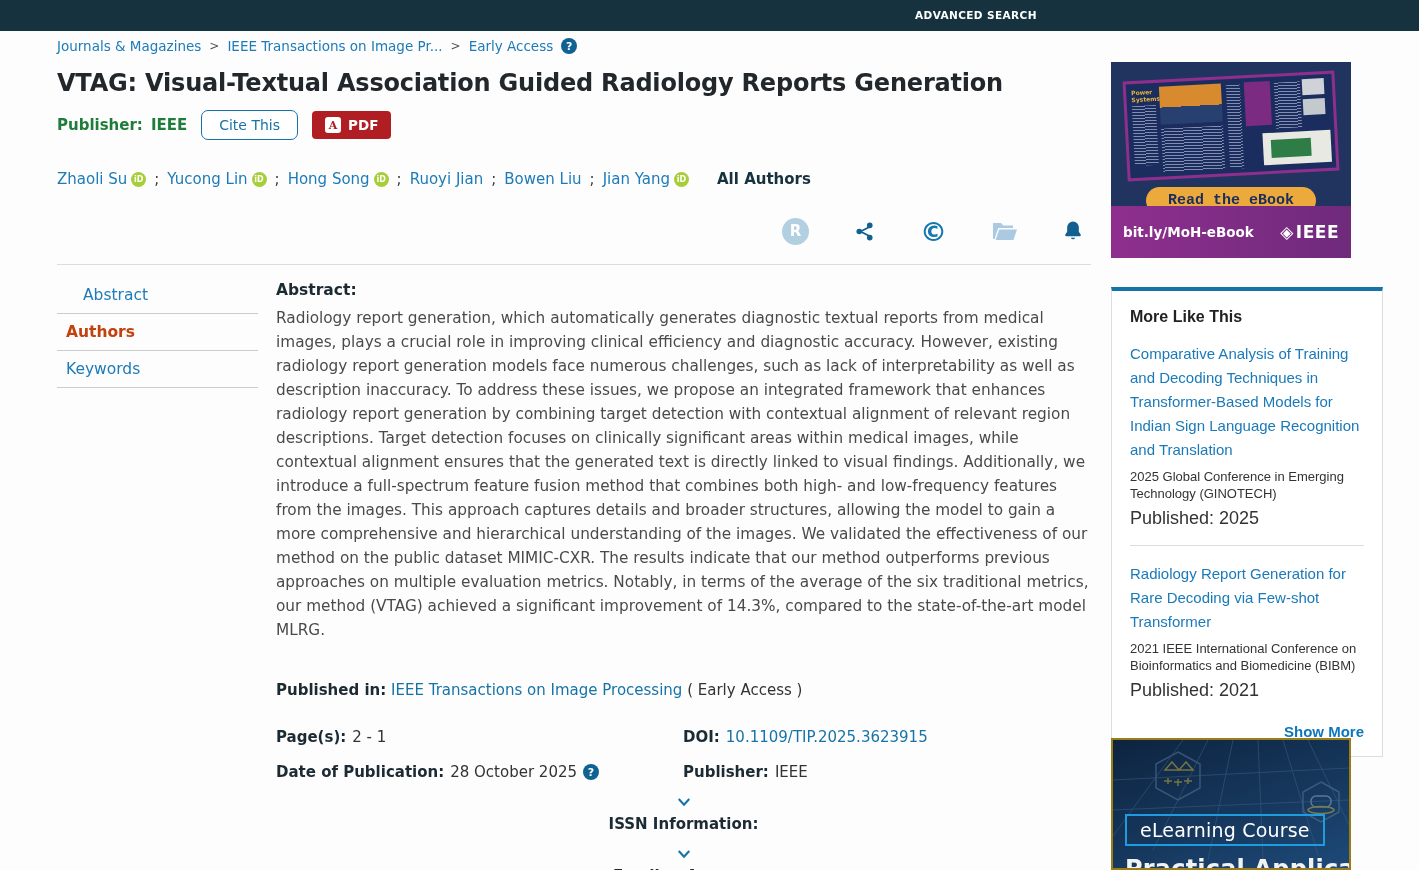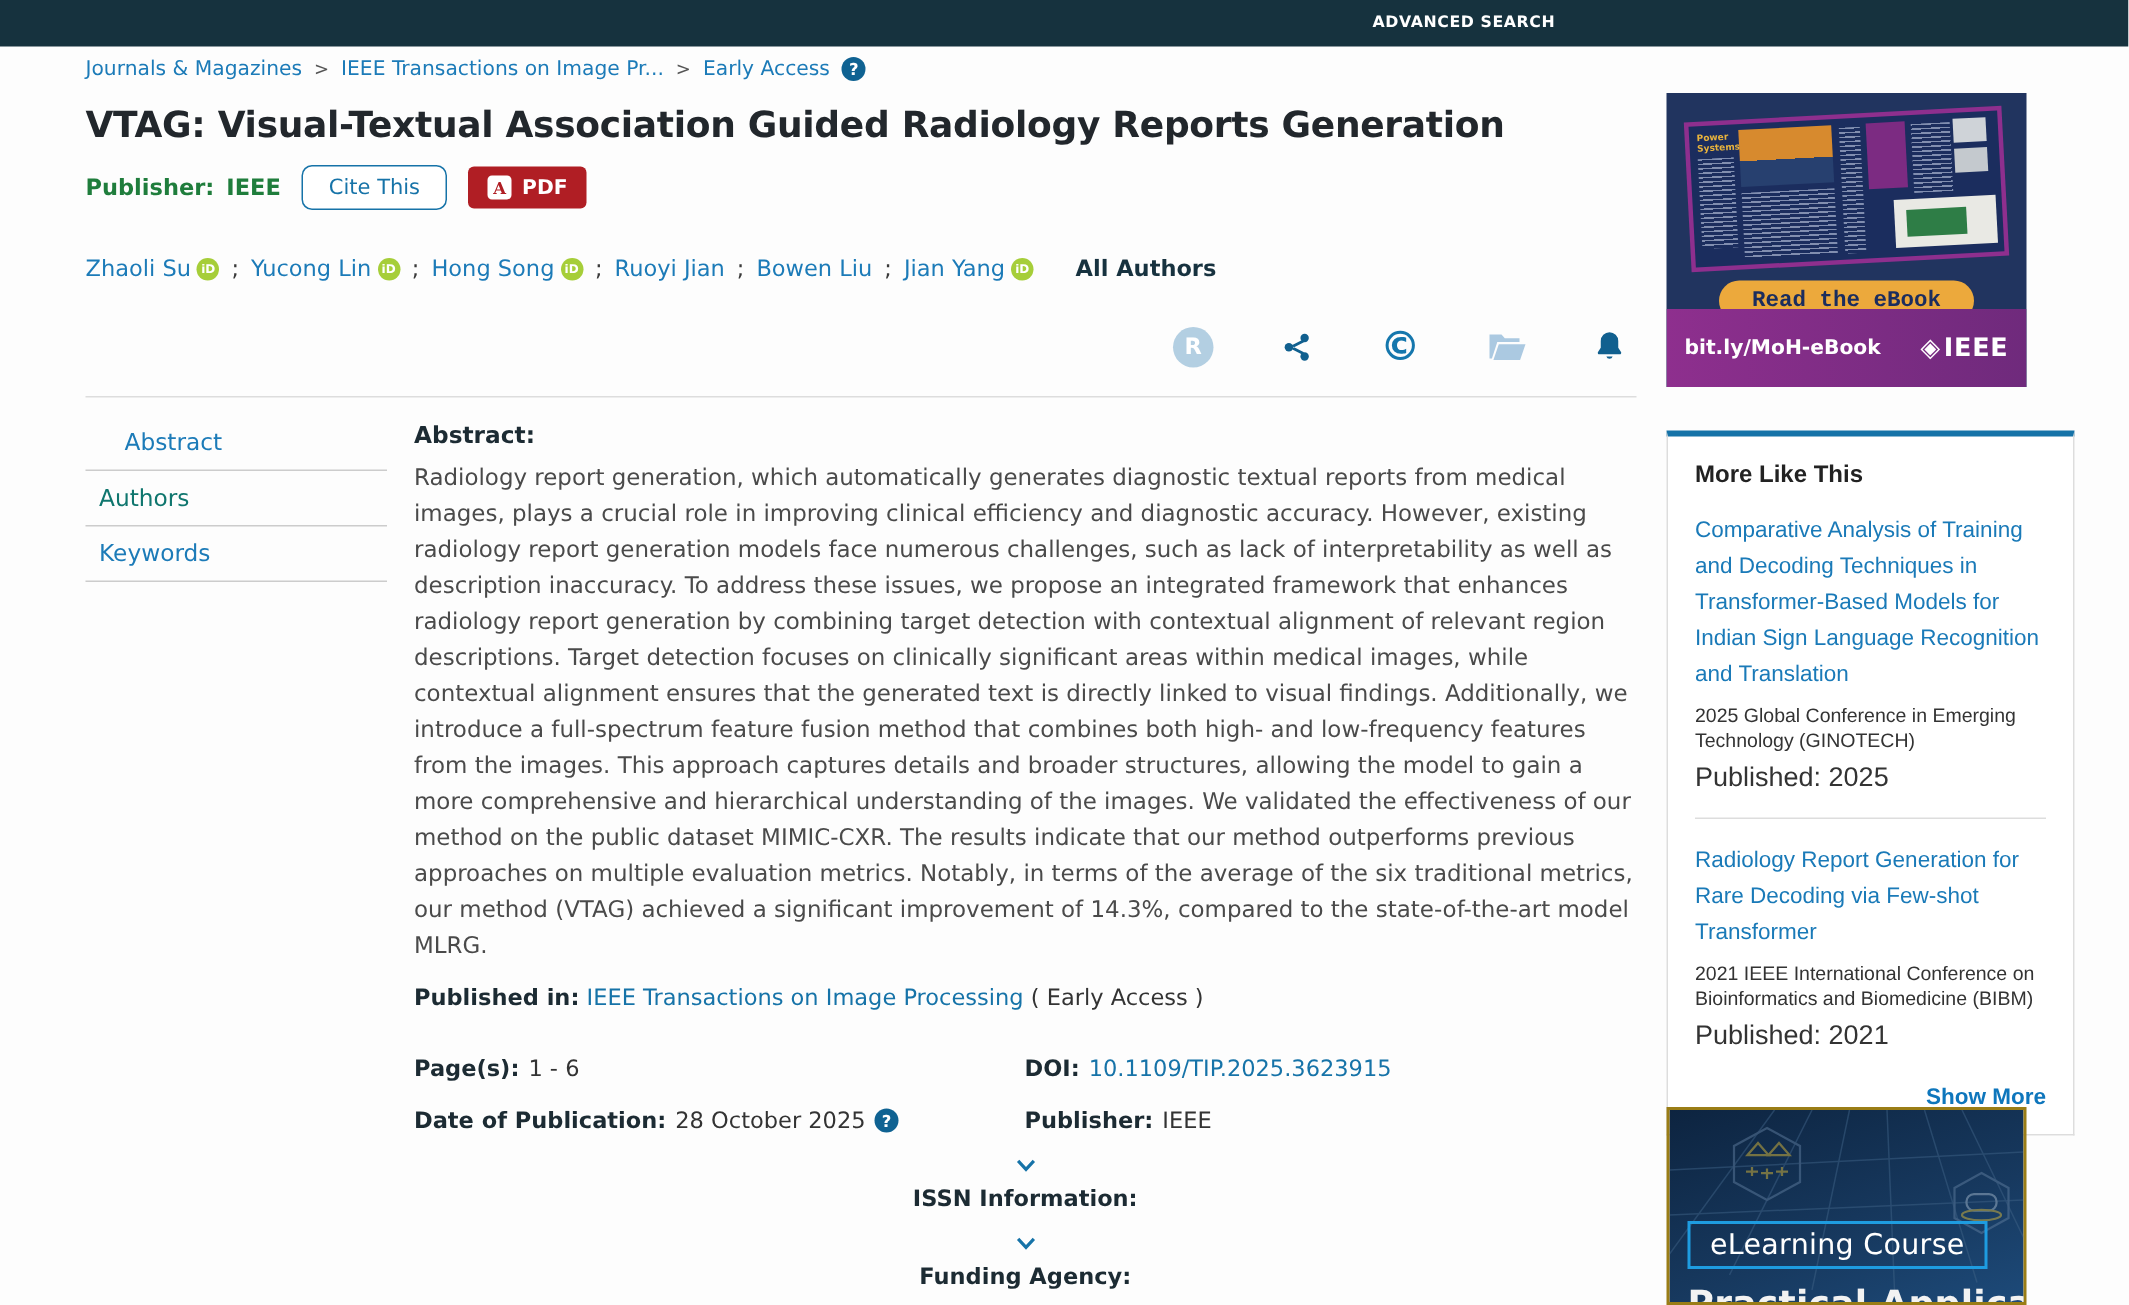--- a/index.html
+++ b/index.html
@@ -51,27 +51,27 @@
               font-weight:bold; font-size:15px; display:flex; align-items:center; justify-content:center; }
   .copyright-glyph { font-size:27px; color:#1577ad; font-weight:bold; line-height:1; }
 
   .hr-main { margin-top:16px; border:none; border-top:1px solid #ddd; }
 
   .body-cols { display:flex; }
   .leftnav { width:201px; flex:0 0 201px; padding-top:12px; }
   .nav-item { font-size:15.5px; color:#1c7bb8; padding:9px 0 9px 9px; border-bottom:1px solid #ccc;
               cursor:pointer; }
   .nav-item.first { padding-left:26px; }
-  .nav-item.active { color:#0f766e; font-weight:normal; }
+  .nav-item.active { color:#c2410c; font-weight:bold; }
 
   .main-col { margin-left:18px; width:815px; padding-top:16px; }
   .abs-heading { font-size:15.5px; font-weight:bold; color:#1c2b33; }
   .abs-text { margin-top:7px; font-size:15.3px; line-height:24px; color:#4a4a4a; }
 
-  .pubin { margin-top:14px; font-size:15px; color:#333; }
+  .pubin { margin-top:39px; font-size:15px; color:#333; }
   .meta-label { font-weight:bold; color:#1c2b33; }
   .pubin a { color:#1673a8; text-decoration:none; cursor:pointer; }
 
   .meta-grid { margin-top:29px; display:grid; grid-template-columns:407px 1fr; row-gap:17px;
                font-size:15px; color:#333; }
   .meta-cell { display:flex; align-items:center; gap:6px; }
   .doi-link { color:#1673a8; text-decoration:none; cursor:pointer; }
 
   .toggle-row { display:flex; align-items:center; gap:7px; font-size:15px; margin-top:15px;
                 cursor:pointer;flex-direction:column; }
@@ -226,21 +226,21 @@
 
         <div class="pubin">
           <span class="meta-label">Published in:</span>
           <a>IEEE Transactions on Image Processing</a>
           <span>( Early Access )</span>
         </div>
 
         <div class="meta-grid">
           <div class="meta-cell">
             <span class="meta-label">Page(s):</span>
-            <span>1 - 6</span>
+            <span>2 - 1</span>
           </div>
           <div class="meta-cell">
             <span class="meta-label">DOI:</span>
             <a class="doi-link">10.1109/TIP.2025.3623915</a>
           </div>
           <div class="meta-cell">
             <span class="meta-label">Date of Publication:</span>
             <span>28 October 2025</span>
             <span class="qmark">?</span>
           </div>

